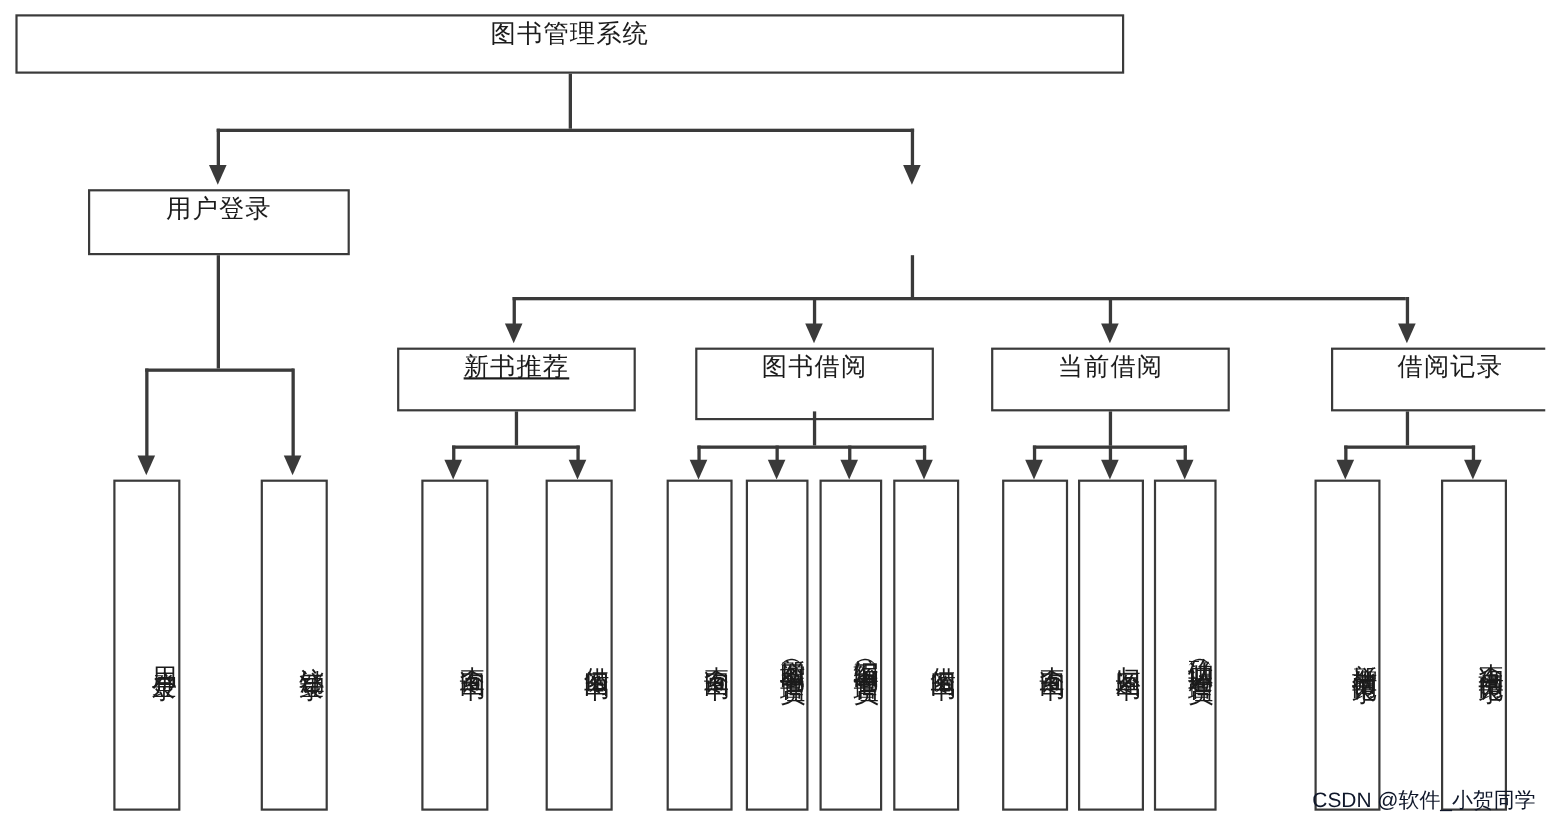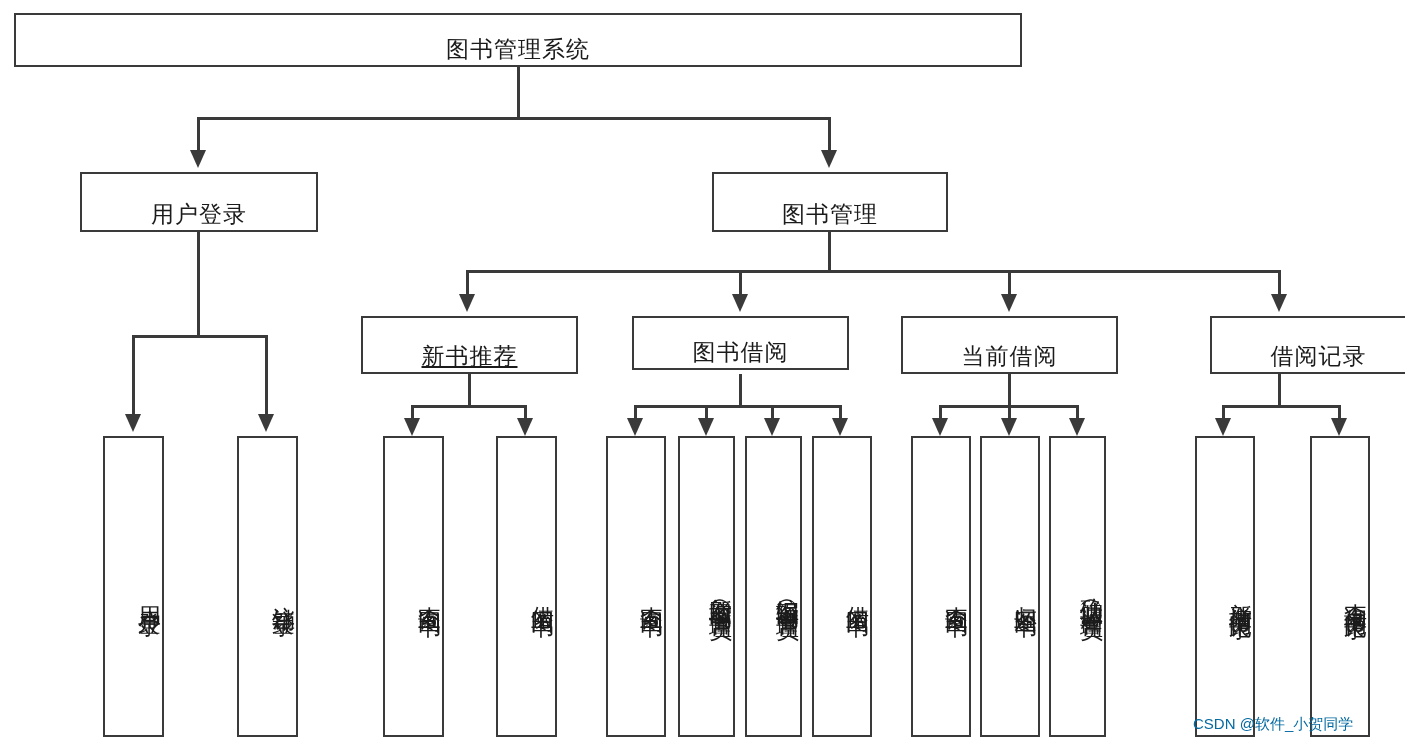--- a/index.html
+++ b/index.html
@@ -16,21 +16,21 @@
     height: 747px;
     background: #ffffff;
     overflow: hidden;
   }
   .node {
     position: absolute;
     box-sizing: border-box;
     border: 2px solid #3a3a3a;
     background: #ffffff;
     display: flex;
-    align-items: flex-end;
+    align-items: flex-start;
     justify-content: center;
     color: #1b1b1b;
   }
   .node.horiz {
     font-size: 23px;
     letter-spacing: 1px;
   }
   .node.vert {
     writing-mode: vertical-rl;
     text-orientation: upright;
@@ -55,22 +55,22 @@
   .arrow {
     position: absolute;
     width: 0;
     height: 0;
     border-left: 8px solid transparent;
     border-right: 8px solid transparent;
     border-top: 18px solid #3a3a3a;
   }
   .watermark {
     position: absolute;
-    color: #0369a1;
-    font-size: 15px;
+    color: #0f172a;
+    font-size: 19px;
     white-space: nowrap;
     pointer-events: none;
   }
 </style>
 </head>
 <body>
 
 <div id="canvas">
 
   <div class="node horiz" style="left:14px; top:13px; width:1008px; height:54px;">
@@ -81,23 +81,20 @@
 
   <div class="edge h" style="left:197px; top:117px; width:634px; height:3px;"></div>
 
   <div class="edge v" style="left:197px; top:117px; width:3px; height:34px;"></div>
   <div class="arrow" style="left:190px; top:150px;"></div>
   <div class="edge v" style="left:828px; top:117px; width:3px; height:34px;"></div>
   <div class="arrow" style="left:821px; top:150px;"></div>
 
   <div class="node horiz" style="left:80px; top:172px; width:238px; height:60px;">
     <span>用户登录</span>
-  </div>
-  <div class="node horiz" style="left:712px; top:172px; width:236px; height:60px;">
-    <span>图书管理</span>
   </div>
 
   <div class="edge v" style="left:197px; top:232px; width:3px; height:103px;"></div>
   <div class="edge h" style="left:132px; top:335px; width:135px; height:3px;"></div>
   <div class="edge v" style="left:132px; top:335px; width:3px; height:80px;"></div>
   <div class="arrow" style="left:125px; top:414px;"></div>
   <div class="edge v" style="left:265px; top:335px; width:3px; height:80px;"></div>
   <div class="arrow" style="left:258px; top:414px;"></div>
 
   <div class="edge v" style="left:828px; top:232px; width:3px; height:40px;"></div>
@@ -107,21 +104,21 @@
   <div class="edge v" style="left:739px; top:270px; width:3px; height:25px;"></div>
   <div class="arrow" style="left:732px; top:294px;"></div>
   <div class="edge v" style="left:1008px; top:270px; width:3px; height:25px;"></div>
   <div class="arrow" style="left:1001px; top:294px;"></div>
   <div class="edge v" style="left:1278px; top:270px; width:3px; height:25px;"></div>
   <div class="arrow" style="left:1271px; top:294px;"></div>
 
   <div class="node horiz" style="left:361px; top:316px; width:217px; height:58px;text-decoration:underline;">
     <span>新书推荐</span>
   </div>
-  <div class="node horiz" style="left:632px; top:316px; width:217px; height:54px;">
+  <div class="node horiz" style="left:632px; top:316px; width:217px; height:66px;">
     <span>图书借阅</span>
   </div>
   <div class="node horiz" style="left:901px; top:316px; width:217px; height:58px;">
     <span>当前借阅</span>
   </div>
   <div class="node horiz" style="left:1172px; top:316px; width:217px; height:58px;margin-left:38px;">
     <span>借阅记录</span>
   </div>
 
   <div class="edge v" style="left:468px; top:374px; width:3px; height:31px;"></div>

